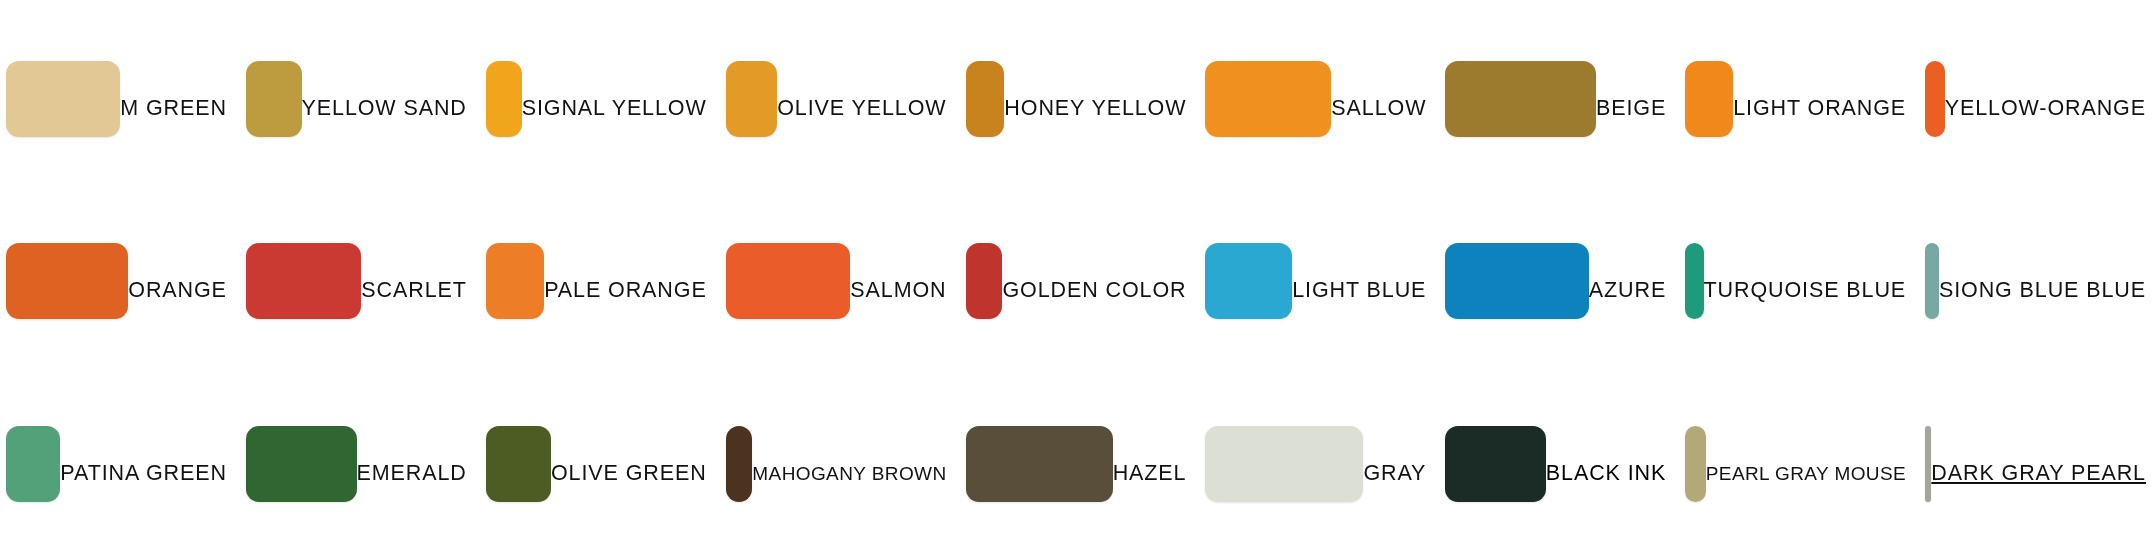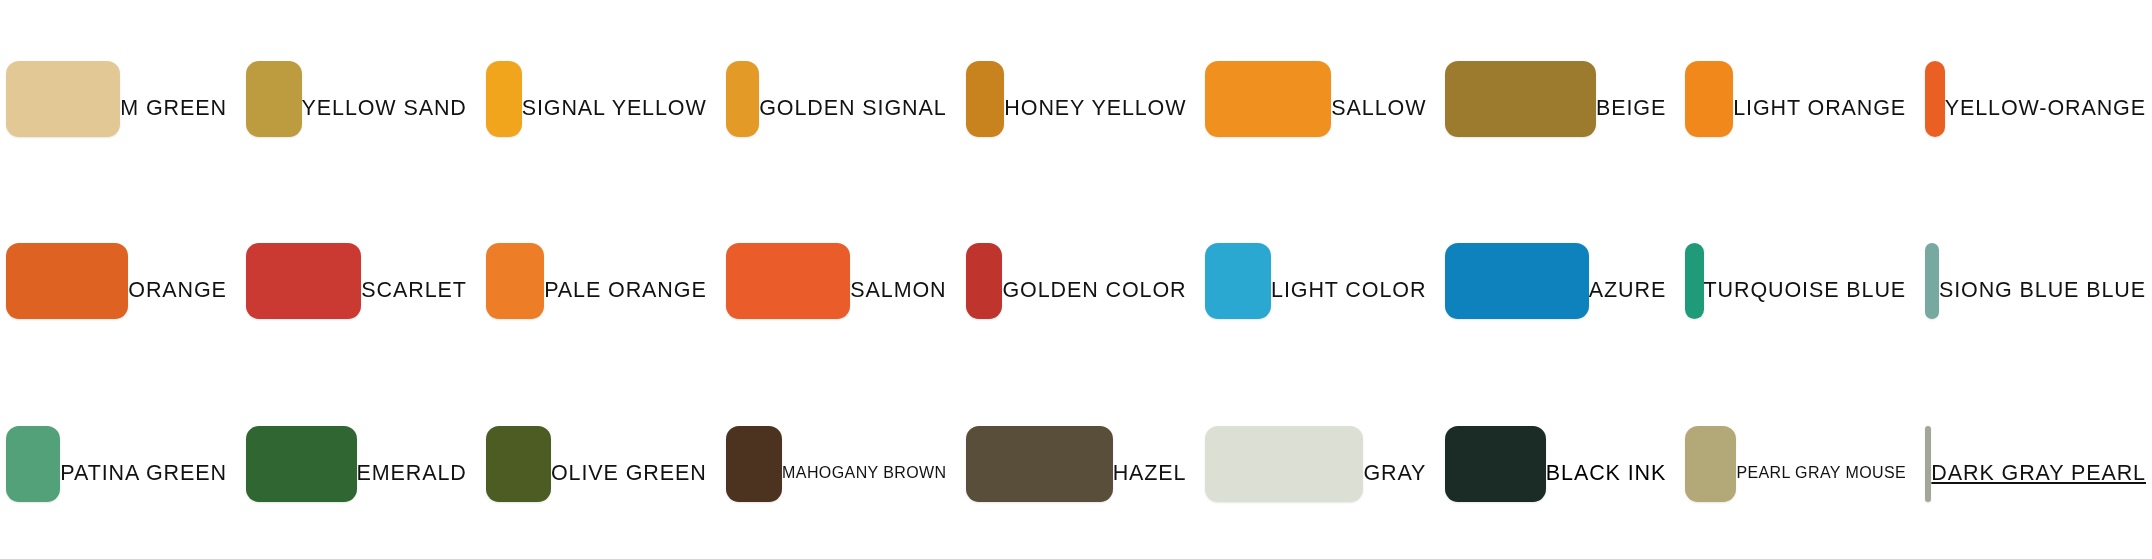--- a/index.html
+++ b/index.html
@@ -40,21 +40,21 @@
     margin-top: 19px;
     font-size: 21.5px;
     letter-spacing: 0.9px;
     color: #121212;
     text-align: center;
     line-height: 1;
     white-space: nowrap;
     font-family: "Liberation Sans", sans-serif;
   }
   .chip-label.compact {
-    font-size: 16px;
+    font-size: 19px;
     letter-spacing: 0.4px;
   }
 </style>
 </head>
 <body>
 
 <div id="palette" style="background: rgb(255, 255, 255);">
     <div class="swatch-cell">
       <div class="chip" style="background: rgb(226, 200, 148);"></div>
       <div class="chip-label" style="color: rgb(18, 18, 18);">M GREEN</div>
@@ -62,21 +62,21 @@
     <div class="swatch-cell">
       <div class="chip" style="background: rgb(189, 156, 63);"></div>
       <div class="chip-label" style="color: rgb(18, 18, 18);">YELLOW SAND</div>
     </div>
     <div class="swatch-cell">
       <div class="chip" style="background: rgb(240, 165, 28);"></div>
       <div class="chip-label" style="color: rgb(18, 18, 18);">SIGNAL YELLOW</div>
     </div>
     <div class="swatch-cell">
       <div class="chip" style="background: rgb(227, 154, 39);"></div>
-      <div class="chip-label" style="color: rgb(18, 18, 18);">GOLDEN SIGNAL</div>
+      <div class="chip-label" style="color: rgb(18, 18, 18);">OLIVE YELLOW</div>
     </div>
     <div class="swatch-cell">
       <div class="chip" style="background: rgb(200, 130, 30);"></div>
       <div class="chip-label" style="color: rgb(18, 18, 18);">HONEY YELLOW</div>
     </div>
     <div class="swatch-cell">
       <div class="chip" style="background: rgb(240, 144, 30);"></div>
       <div class="chip-label" style="color: rgb(18, 18, 18);">SALLOW</div>
     </div>
     <div class="swatch-cell">
@@ -106,21 +106,21 @@
     <div class="swatch-cell">
       <div class="chip" style="background: rgb(234, 92, 41);"></div>
       <div class="chip-label" style="color: rgb(18, 18, 18);">SALMON</div>
     </div>
     <div class="swatch-cell">
       <div class="chip" style="background: rgb(192, 52, 46);"></div>
       <div class="chip-label" style="color: rgb(18, 18, 18);">GOLDEN COLOR</div>
     </div>
     <div class="swatch-cell">
       <div class="chip" style="background: rgb(43, 168, 210);"></div>
-      <div class="chip-label" style="color: rgb(18, 18, 18);">LIGHT COLOR</div>
+      <div class="chip-label" style="color: rgb(18, 18, 18);">LIGHT BLUE</div>
     </div>
     <div class="swatch-cell">
       <div class="chip" style="background: rgb(14, 130, 188);"></div>
       <div class="chip-label" style="color: rgb(18, 18, 18);">AZURE</div>
     </div>
     <div class="swatch-cell">
       <div class="chip" style="background: rgb(31, 155, 121);"></div>
       <div class="chip-label" style="color: rgb(18, 18, 18);">TURQUOISE BLUE</div>
     </div>
     <div class="swatch-cell">

